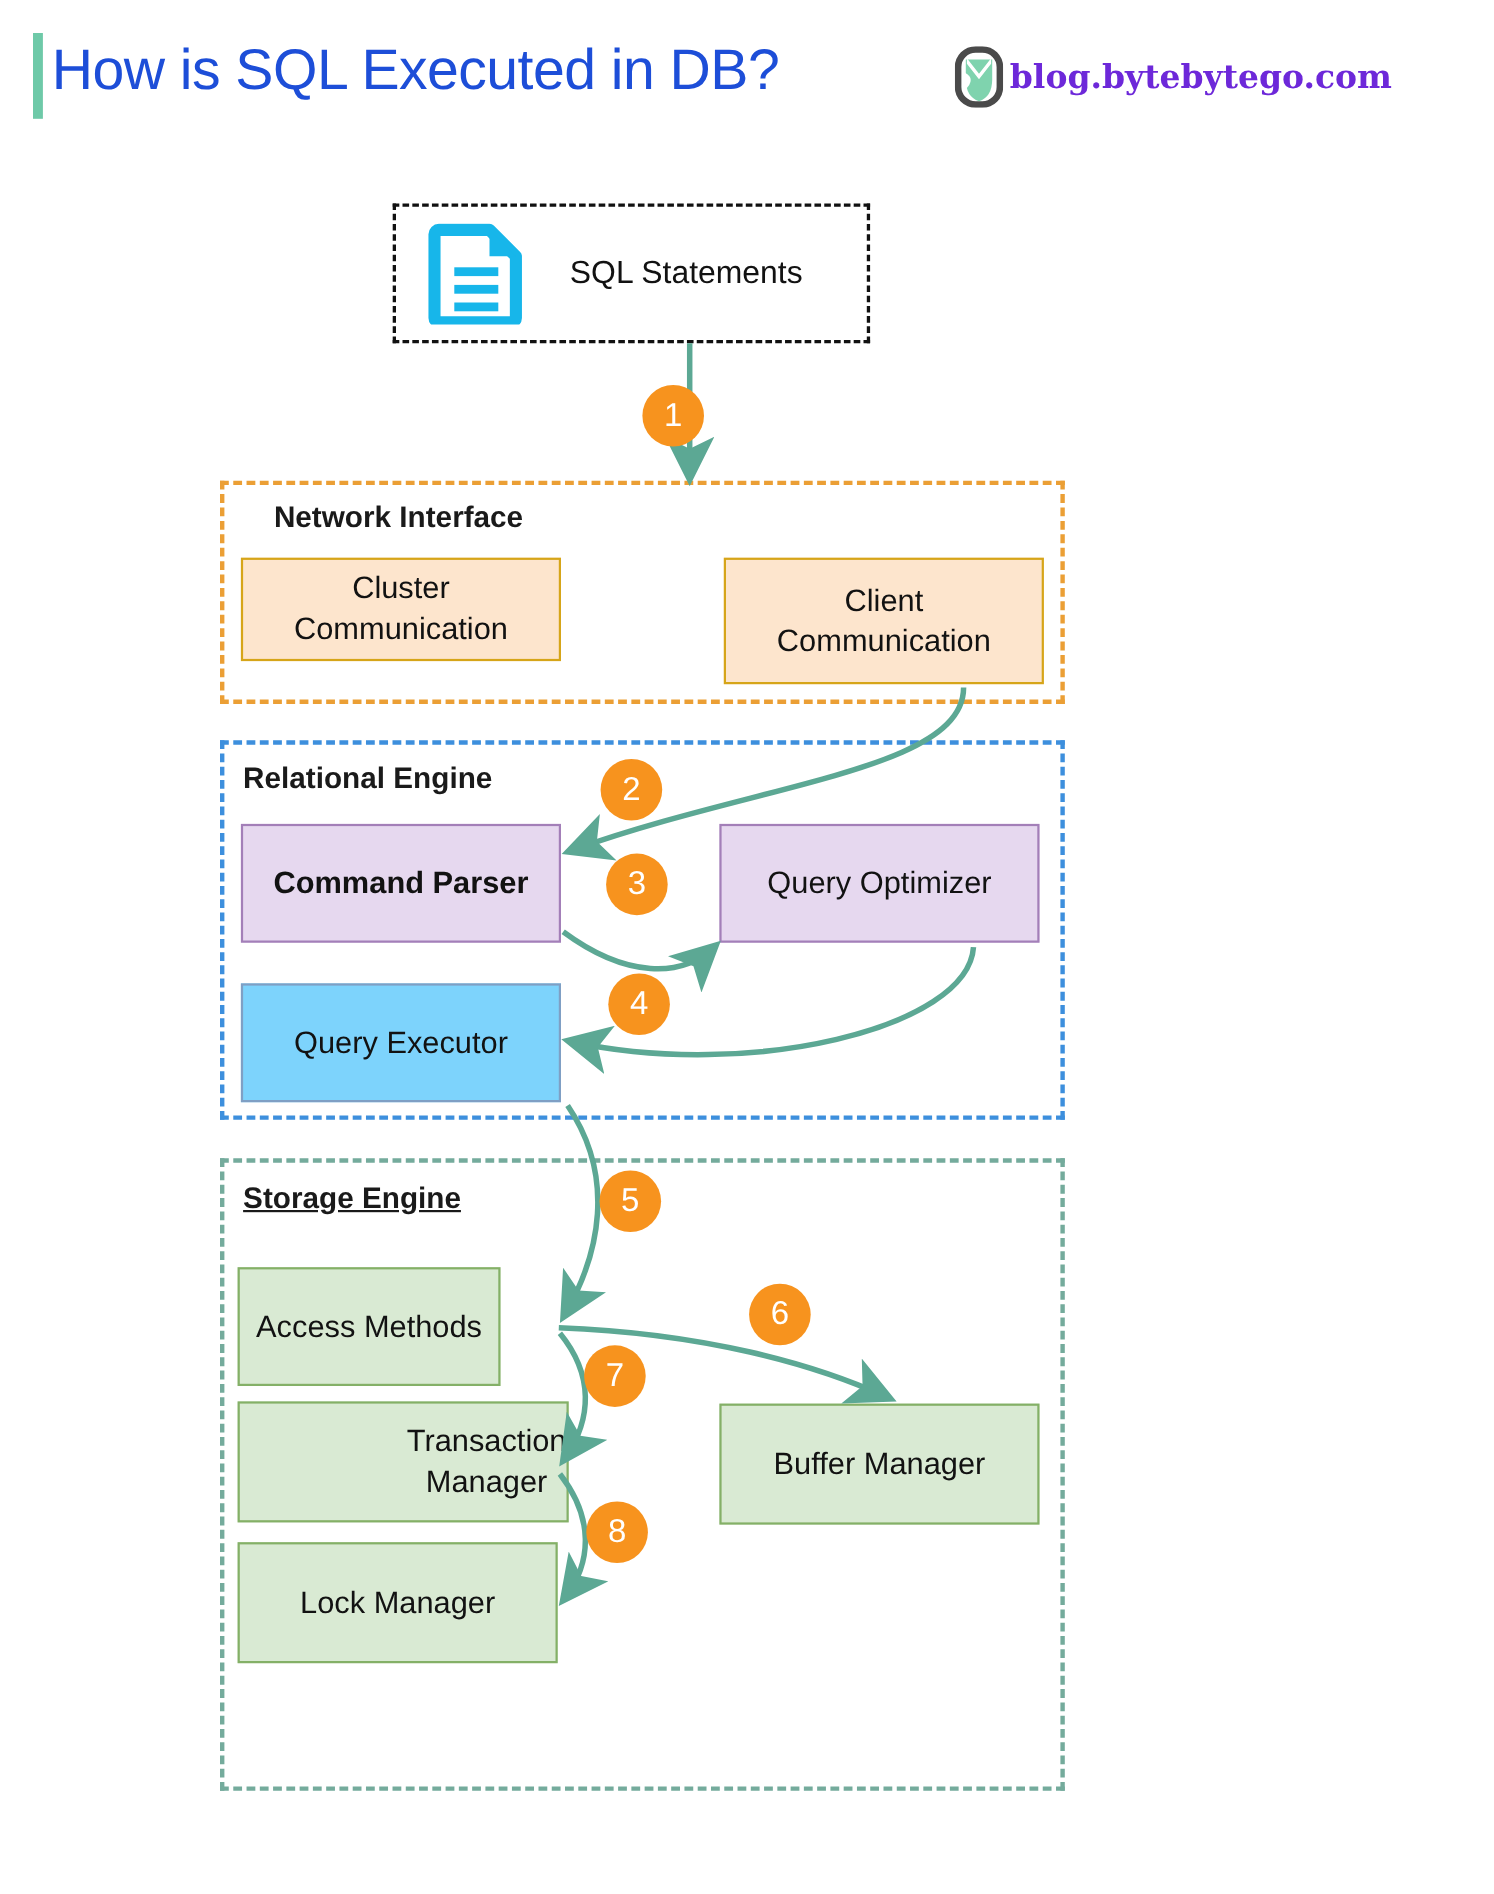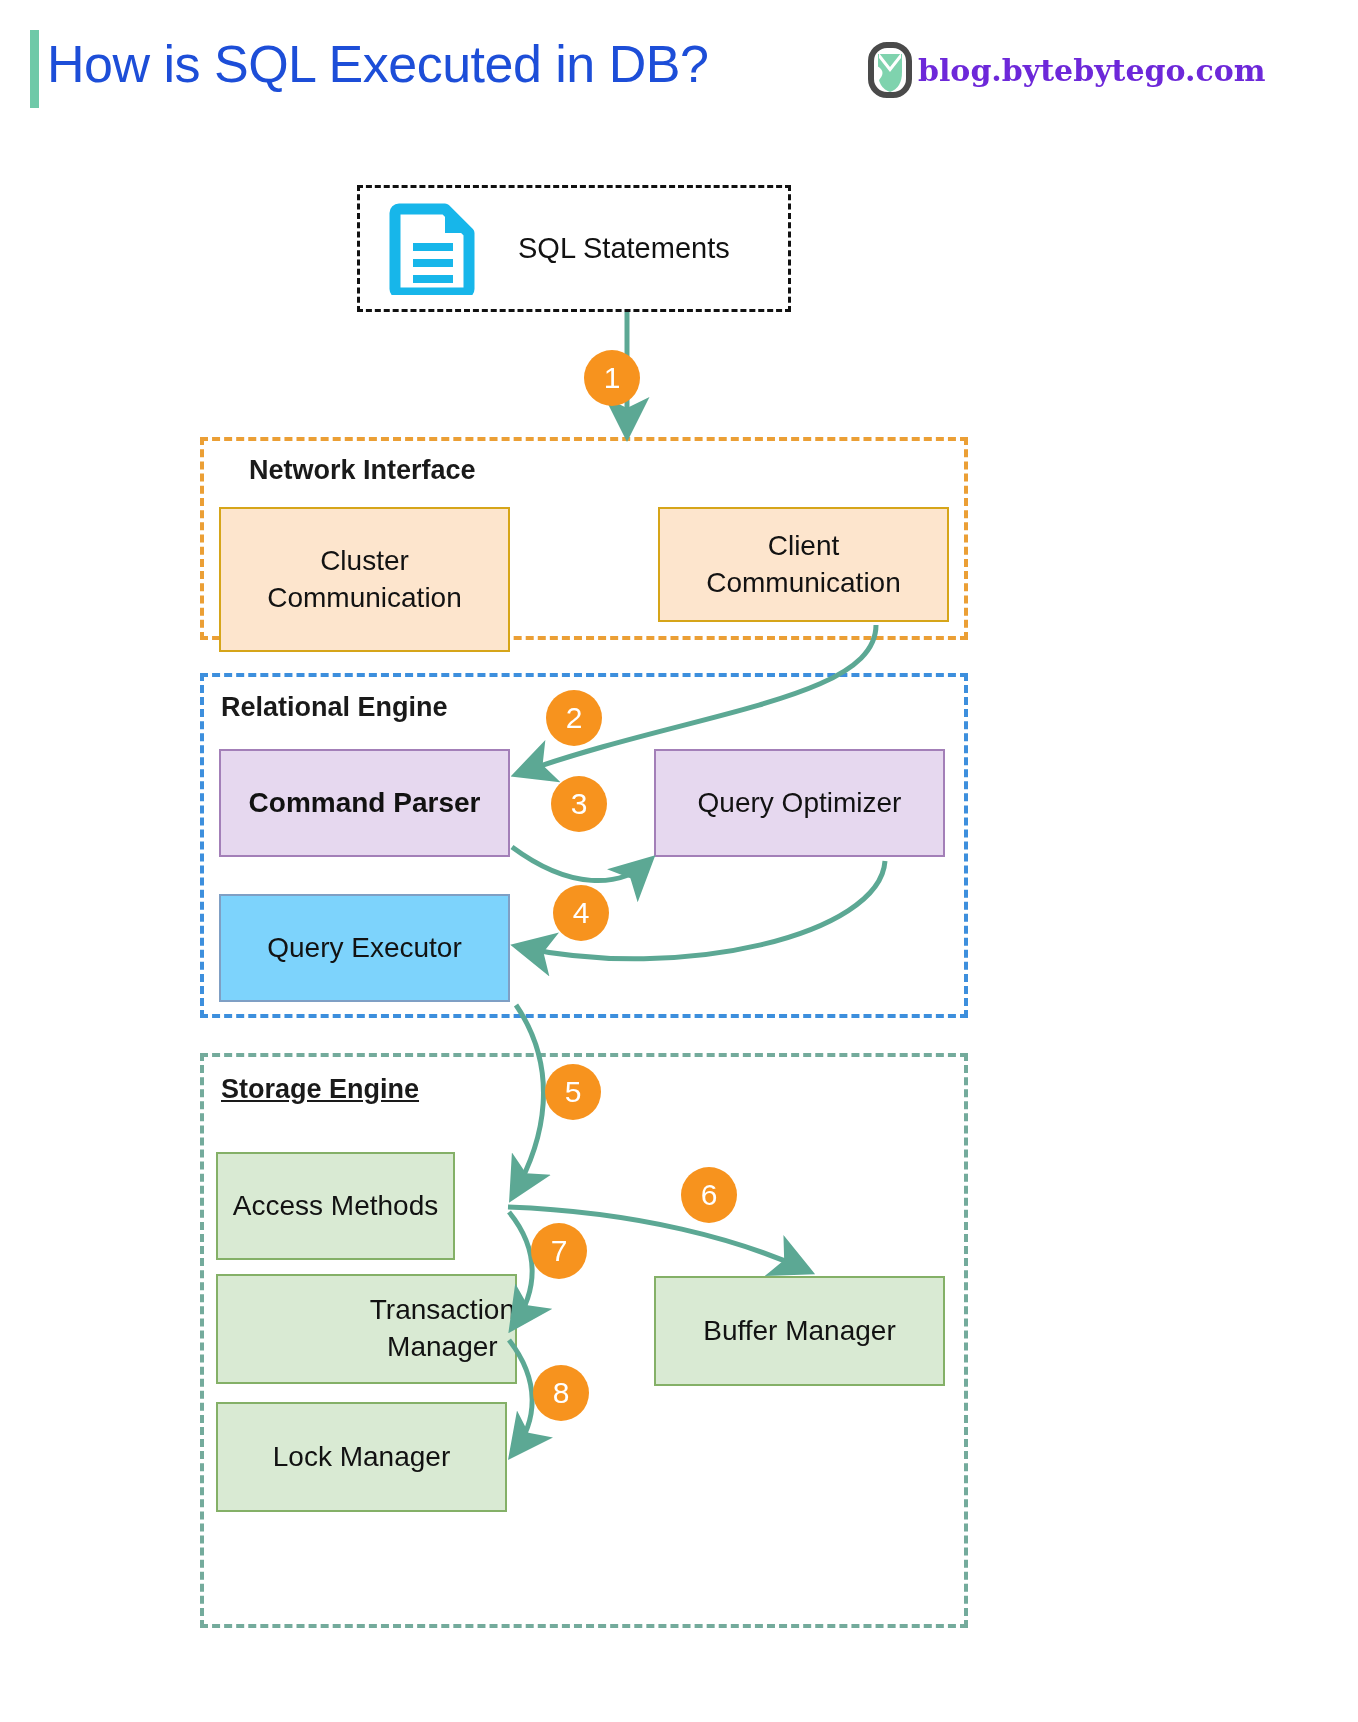--- a/index.html
+++ b/index.html
@@ -148,21 +148,21 @@
     <rect x="24" y="40" width="40" height="8" fill="#17b6ea"></rect>
     <rect x="24" y="56" width="40" height="8" fill="#17b6ea"></rect>
     <rect x="24" y="72" width="40" height="8" fill="#17b6ea"></rect>
   </svg>
 
   <div class="sql-label" style="left:518px; top:232px;">SQL Statements</div>
 
   <div class="sect sect-orange" style="left:200px; top:437px; width:768px; height:203px;"></div>
   <div class="sect-title" style="left:221px; top:455px;margin-left:28px;">Network Interface</div>
 
-  <div class="node n-orange" style="left:219px; top:507px; width:291px; height:145px;">
+  <div class="node n-orange" style="left:219px; top:507px; width:291px; height:94px;">
     <span>Cluster
 Communication</span>
   </div>
 
   <div class="node n-orange" style="left:658px; top:507px; width:291px; height:115px;">
     <span>Client
 Communication</span>
   </div>
 
   <div class="sect sect-blue" style="left:200px; top:673px; width:768px; height:345px;"></div>

